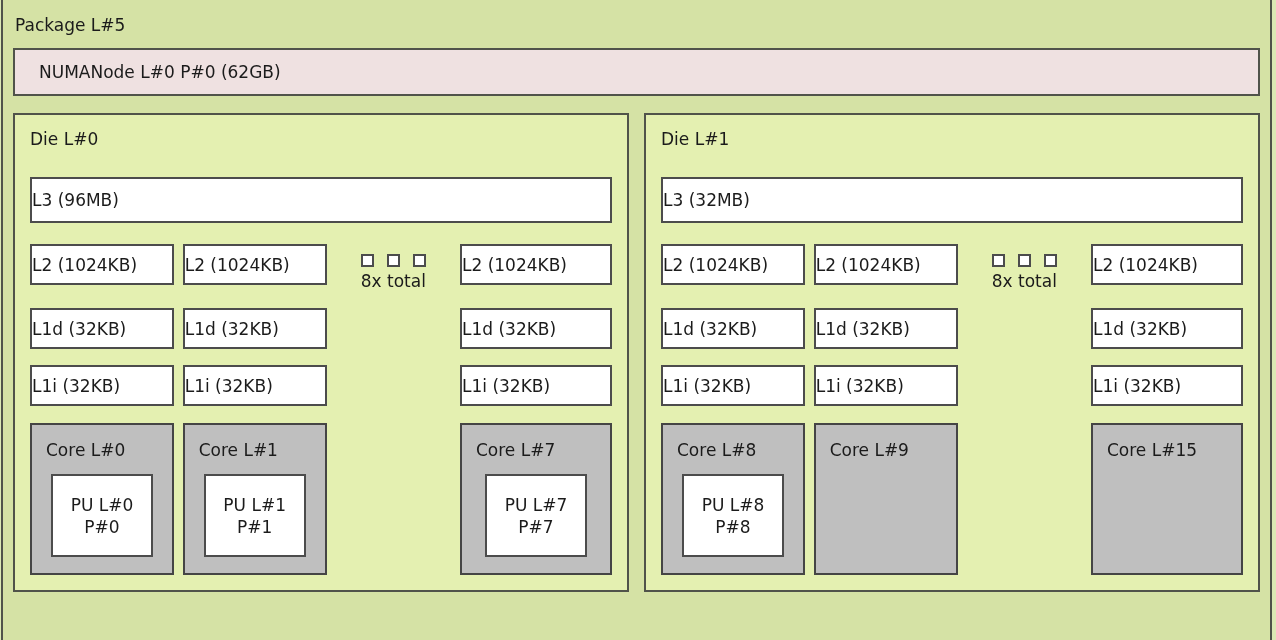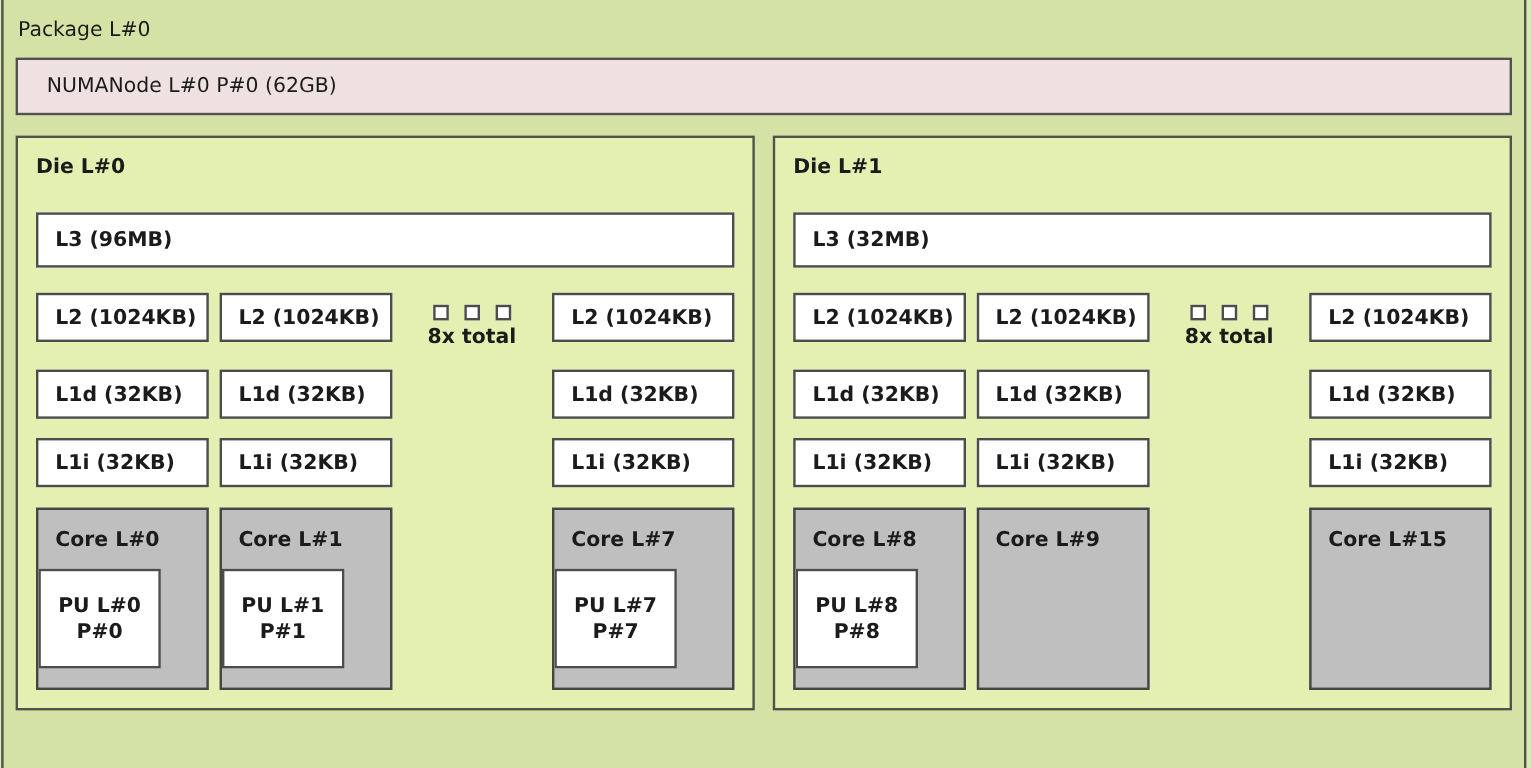--- a/index.html
+++ b/index.html
@@ -35,34 +35,32 @@
     height:48px;
     background:var(--numa-bg);
     border:2px solid var(--border);
     display:flex;align-items:center;
     padding-left:24px;
   }
   .dies-row{
     margin-top:17px;
     display:flex;
     justify-content:space-between;
-    font-weight:bold;
   }
   .die{
     width:616px;
     background:var(--die-bg);
     border:2px solid var(--border);
     padding:0 15px 15px 15px;
   }
   .die-label{margin-top:13px;height:22px;line-height:22px;}
   .box{
     background:var(--cache-bg);
     border:2px solid var(--box-border);
     display:flex;align-items:center;
-    padding-left:14px;
   }
   .l3{margin-top:27px;height:46px;}
   .row{
     display:flex;
     justify-content:space-between;
     margin-top:16px;
   }
   .row.l2row{margin-top:21px;}
   .row.corerow{margin-top:17px;}
   .row .box{height:41px;}
@@ -80,20 +78,21 @@
     background:var(--cache-bg);
     border:2px solid var(--box-border);
     display:inline-block;
   }
   .more-label{margin-top:3px;line-height:22px;}
   .core{
     height:152px;
     background:var(--core-bg);
     border:2px solid #454545;
     display:flex;flex-direction:column;
+    align-items:center;
   }
   .core-label{
     align-self:flex-start;
     margin:14px 0 0 14px;
     height:22px;line-height:22px;
   }
   .pu{
     margin-top:13px;
     width:102px;height:83px;
     background:var(--cache-bg);
@@ -101,21 +100,21 @@
     display:flex;flex-direction:column;
     align-items:center;justify-content:center;
     text-align:center;
   }
   .pu div{line-height:22px;}
 </style>
 </head>
 <body>
 
 <div class="package">
-  <div class="package-label">Package L#0</div>
+  <div class="package-label">Package L#5</div>
 
   <div class="numa">
     <span>NUMANode L#0 P#0 (62GB)</span>
   </div>
 
   <div class="dies-row">
 
     <div class="die">
       <div class="die-label">Die L#0</div>
       <div class="box l3">L3 (96MB)</div>

